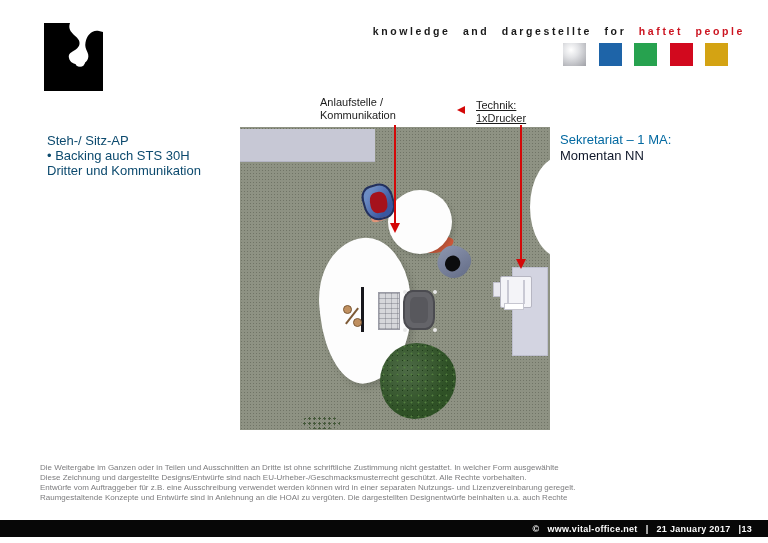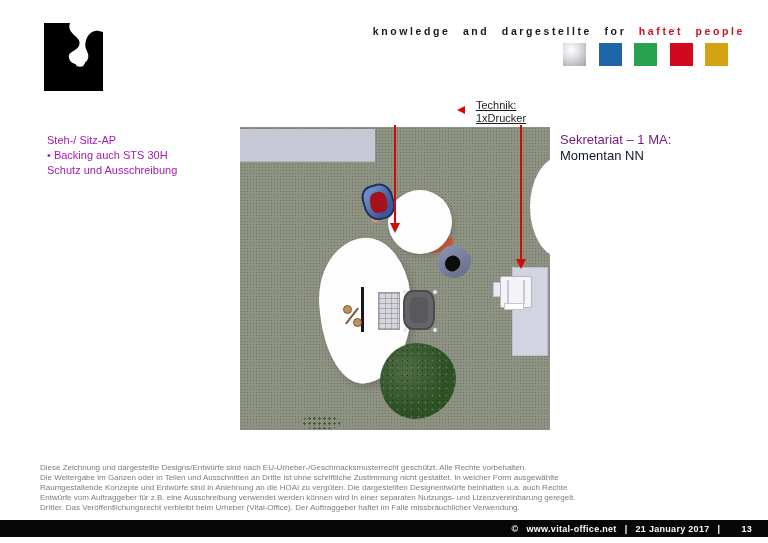--- a/index.html
+++ b/index.html
@@ -28,23 +28,23 @@
 
   .palette-row { position:absolute; left:563px; top:43px; display:flex; gap:12.5px; }
   .sq { width:23px; height:23px; }
   .sq-silver { background:radial-gradient(circle at 35% 30%, #ffffff 0%, #e2e3e6 35%, #9fa0a6 100%); }
   .sq-blue   { background:#1e64a8; }
   .sq-green  { background:#27a24f; }
   .sq-red    { background:#d2091e; }
   .sq-gold   { background:#d4a313; }
 
   
-  .left-notes  { position:absolute; left:47px; top:133px; font-size:11px; line-height:15.2px; color:#a21caf; }
+  .left-notes  { position:absolute; left:47px; top:133px; font-size:13px; line-height:15.2px; color:#0c4a6e; }
   .right-notes { position:absolute; left:560px; top:132px; font-size:13px; line-height:15.5px; }
-  .right-notes .l1 { color:#701a75; }
+  .right-notes .l1 { color:#0369a1; }
   .right-notes .l2 { color:#0f172a; }
 
   
   .anno-label { position:absolute; font-size:11px; line-height:12.5px; color:#1c1c1c; }
   #label-comm    { left:320px; top:96px; }
   #label-technik { left:476px; top:99px;text-decoration:underline; }
   .tri-left {
     position:absolute; left:457px; top:106px; width:0; height:0;
     border-top:4px solid transparent; border-bottom:4px solid transparent;
     border-right:8px solid #d40808;
@@ -140,21 +140,21 @@
   .printer-tray { left:264px; top:176px; width:20px; height:7px; background:#ffffff; border:1px solid #c6c6d0; }
 
   
   .legal { position:absolute; left:40px; top:463px; font-size:8px; line-height:10px; color:#7c7c7e; white-space:nowrap; }
   .footer-bar {
     position:absolute; left:0; top:520px; width:768px; height:17px; background:#070707;
     display:flex; align-items:center; justify-content:flex-end; padding-right:13px;
     font-size:9px; font-weight:bold; color:#fbfbfb; letter-spacing:.3px;
   }
   .footer-bar span { margin-left:8px; }
-  .footer-bar .pgno { margin-left:21px; margin-right:3px; }
+  .footer-bar .pgno { margin-left:0; margin-right:3px; }
 </style>
 </head>
 <body>
 
 <div id="slide">
 
   <svg class="logo-mark" viewBox="0 0 59 68">
     <rect x="0" y="0" width="59" height="68" fill="#000000"></rect>
     <path d="M26,0 C22,11 37,13 35.5,21 C34,29 23.5,27.5 25,35 C26.5,43 41,44 44,35.5 C46,29.5 40,27 41.5,19.5 C43,12 48,6.5 55,8 L59,9 L59,0 Z" fill="#ffffff"></path>
     <circle cx="36" cy="38.5" r="5.2" fill="#ffffff"></circle>
@@ -169,23 +169,27 @@
     <div class="sq sq-silver"></div>
     <div class="sq sq-blue"></div>
     <div class="sq sq-green"></div>
     <div class="sq sq-red"></div>
     <div class="sq sq-gold"></div>
   </div>
 
   <div class="left-notes">
     <div>Steh-/ Sitz-AP</div>
     <div>•  Backing auch STS 30H</div>
-    <div>Schutz und Ausschreibung</div>
-  </div>
-
+    <div>Dritter und Kommunikation</div>
+  </div>
+
+  <div class="anno-label" id="label-comm">
+    <div>Anlaufstelle /</div>
+    <div>Kommunikation</div>
+  </div>
   <div class="tri-left"></div>
   <div class="anno-label" id="label-technik">
     <div>Technik:</div>
     <div>1xDrucker</div>
   </div>
 
   <div class="arrow-line" id="arrow-line-comm"></div>
   <div class="arrow-head" id="arrow-head-comm"></div>
   <div class="arrow-line" id="arrow-line-technik"></div>
   <div class="arrow-head" id="arrow-head-technik"></div>
@@ -230,25 +234,24 @@
     <div class="fp sideboard"></div>
     <div class="fp printer-bump"></div>
     <div class="fp printer-body">
       <div class="printer-line pl1"></div>
       <div class="printer-line pl2"></div>
     </div>
     <div class="fp printer-tray"></div>
   </div>
 
   <div class="legal">
+    <div>Die Weitergabe im Ganzen oder in Teilen und Ausschnitten an Dritte ist ohne schriftliche Zustimmung nicht gestattet. In welcher Form ausgewählte</div>
     <div>Diese Zeichnung und dargestellte Designs/Entwürfe sind nach EU-Urheber-/Geschmacksmusterrecht geschützt. Alle Rechte vorbehalten.</div>
-    <div>Die Weitergabe im Ganzen oder in Teilen und Ausschnitten an Dritte ist ohne schriftliche Zustimmung nicht gestattet. In welcher Form ausgewählte</div>
+    <div>Entwürfe vom Auftraggeber für z.B. eine Ausschreibung verwendet werden können wird in einer separaten Nutzungs- und Lizenzvereinbarung geregelt.</div>
     <div>Raumgestaltende Konzepte und Entwürfe sind in Anlehnung an die HOAI zu vergüten. Die dargestellten Designentwürfe beinhalten u.a. auch Rechte</div>
-    <div>Entwürfe vom Auftraggeber für z.B. eine Ausschreibung verwendet werden können wird in einer separaten Nutzungs- und Lizenzvereinbarung geregelt.</div>
-    <div>Dritter. Das Veröffentlichungsrecht verbleibt beim Urheber (Vital-Office). Der Auftraggeber haftet im Falle missbräuchlicher Verwendung.</div>
   </div>
 
   <div class="footer-bar">
     <span>©</span>
     <span>www.vital-office.net</span>
     <span>|</span>
     <span>21 January 2017</span>
     <span>|</span>
     <span class="pgno">13</span>
   </div>

